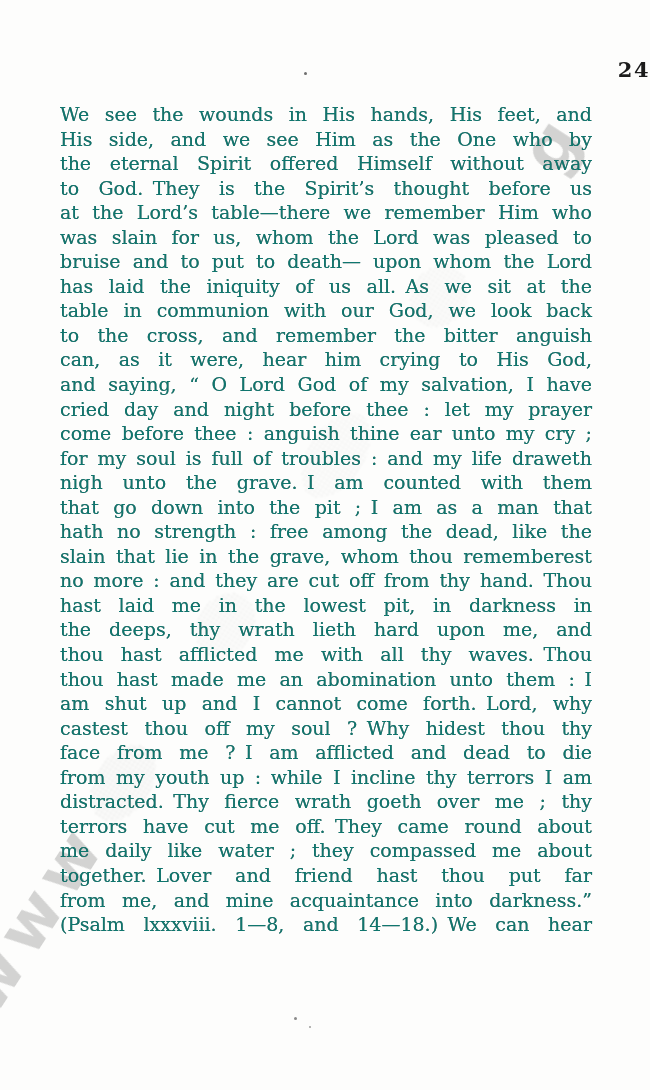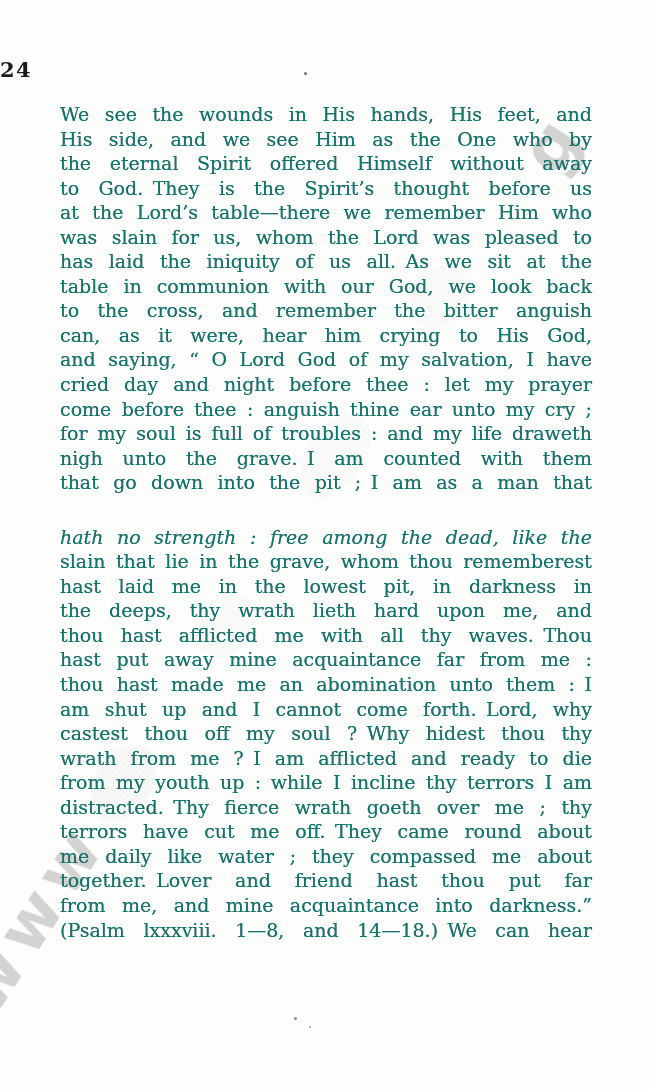--- a/index.html
+++ b/index.html
@@ -17,21 +17,21 @@
   .scan-page {
     position: absolute;
     inset: 0;
     background: #fdfdfc;
   }
   .page-number {
     position: absolute;
     top: 57px;
     left: 0;
     width: 650px;
-    text-align: left;
+    text-align: right;
     font-size: 21px;
     font-weight: bold;
     letter-spacing: 1.5px;
     color: #1b1b1b;
   }
   .body-text {
     position: absolute;
     top: 102px;
     left: 60px;
     width: 532px;
@@ -43,22 +43,20 @@
     display: block;
     height: 24.55px;
     line-height: 24.55px;
     text-align: justify;
     text-align-last: justify;
     white-space: normal;
     word-spacing: 0.4px;
     overflow: visible;
   }
   .line.italic {
-    font-style: italic;
-    margin-top: 30px;
   }
   
   .watermark {
     position: absolute;
     left: 18px;
     top: 933px;
     width: 1200px;
     height: 100px;
     transform: rotate(-57deg);
     transform-origin: 0 100%;
@@ -117,40 +115,41 @@
 
   <div class="page-number">24</div>
 
   <div class="body-text">
       <div class="line">We see the wounds in His hands, His feet, and</div>
       <div class="line">His side, and we see Him as the One who by</div>
       <div class="line">the eternal Spirit offered Himself without away</div>
       <div class="line">to God. They is the Spirit’s thought before us</div>
       <div class="line">at the Lord’s table—there we remember Him who</div>
       <div class="line">was slain for us, whom the Lord was pleased to</div>
+      <div class="line">bruise and to put to death— upon whom the Lord</div>
       <div class="line">has laid the iniquity of us all. As we sit at the</div>
       <div class="line">table in communion with our God, we look back</div>
       <div class="line">to the cross, and remember the bitter anguish</div>
       <div class="line">can, as it were, hear him crying to His God,</div>
       <div class="line">and saying, “ O Lord God of my salvation, I have</div>
       <div class="line">cried day and night before thee : let my prayer</div>
       <div class="line">come before thee : anguish thine ear unto my cry ;</div>
       <div class="line">for my soul is full of troubles : and my life draweth</div>
       <div class="line">nigh unto the grave. I am counted with them</div>
       <div class="line">that go down into the pit ; I am as a man that</div>
       <div class="line italic">hath no strength : free among the dead, like the</div>
       <div class="line">slain that lie in the grave, whom thou rememberest</div>
+      <div class="line">no more : and they are cut off from thy hand. Thou</div>
       <div class="line">hast laid me in the lowest pit, in darkness in</div>
       <div class="line">the deeps, thy wrath lieth hard upon me, and</div>
       <div class="line">thou hast afflicted me with all thy waves. Thou</div>
-      <div class="line">hast put away mine acquaintance far from me :</div>
       <div class="line">thou hast made me an abomination unto them : I</div>
       <div class="line">am shut up and I cannot come forth. Lord, why</div>
       <div class="line">castest thou off my soul ? Why hidest thou thy</div>
-      <div class="line">wrath from me ? I am afflicted and ready to die</div>
+      <div class="line">face from me ? I am afflicted and dead to die</div>
       <div class="line">from my youth up : while I incline thy terrors I am</div>
       <div class="line">distracted. Thy fierce wrath goeth over me ; thy</div>
       <div class="line">terrors have cut me off. They came round about</div>
       <div class="line">me daily like water ; they compassed me about</div>
       <div class="line">together. Lover and friend hast thou put far</div>
       <div class="line">from me, and mine acquaintance into darkness.”</div>
       <div class="line">(Psalm lxxxviii. 1—8, and 14—18.) We can hear</div>
     </div>
 
   <div class="speck s1"></div>

